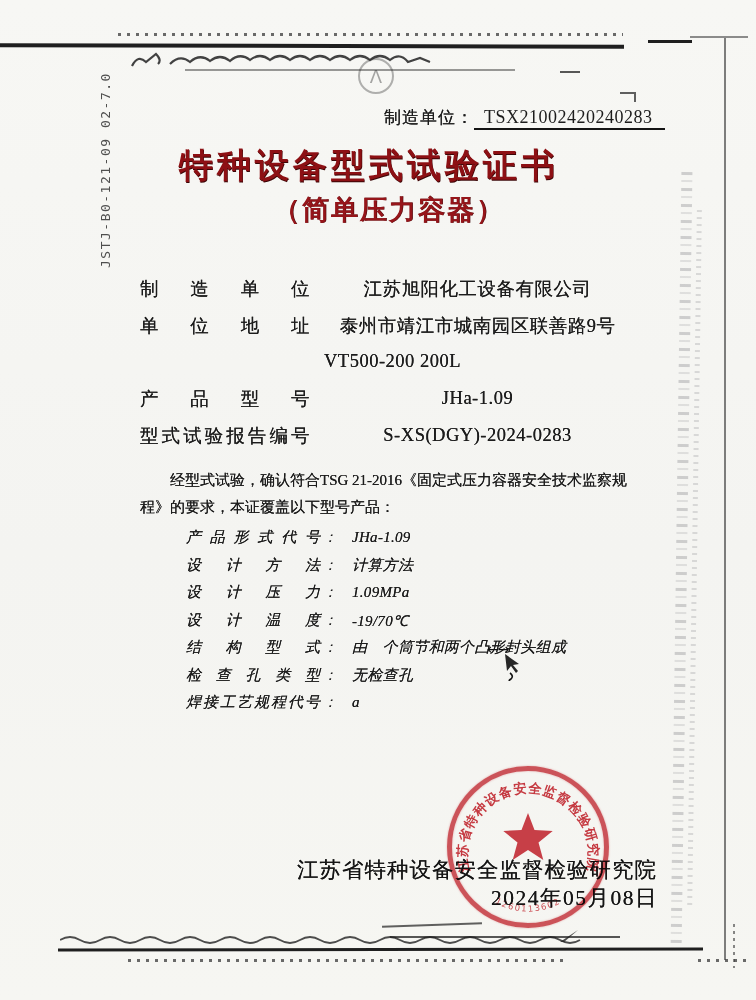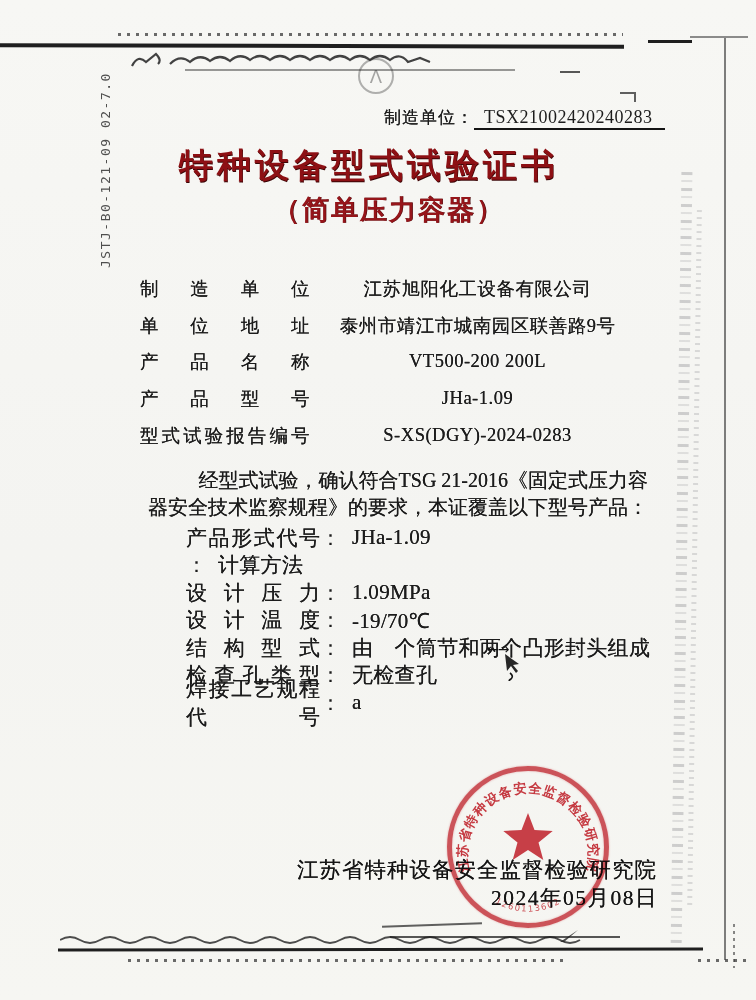--- a/index.html
+++ b/index.html
@@ -45,25 +45,25 @@
 
   
   .info { position:absolute; left:140px; top:270px; width:505px; }
   .info-row { display:flex; align-items:center; height:36.8px; font-size:18.5px; }
   .info-row .k { width:170px; text-align:justify; text-align-last:justify;
       letter-spacing:.5px; text-shadow:0 0 .4px #222; }
   .info-row .v { flex:1; text-align:center; text-shadow:0 0 .4px #222; letter-spacing:.5px; }
 
   
   .statement { position:absolute; left:140px; top:467px; width:508px;
-      font-size:20px; line-height:27px; text-indent:2em; text-shadow:0 0 .4px #222;text-align:right; }
+      font-size:15px; line-height:27px; text-indent:2em; text-shadow:0 0 .4px #222; }
 
   
   .specs { position:absolute; left:186px; top:524px; width:470px; }
-  .spec-row { display:flex; align-items:center; height:27.5px; font-size:21px; }
+  .spec-row { display:flex; align-items:center; height:27.5px; font-size:15px;font-style:italic; }
   .spec-row .k { width:134px; text-align:justify; text-align-last:justify; text-shadow:0 0 .4px #222; }
   .spec-row .colon { width:20px; text-align:center; }
   .spec-row .v { margin-left:12px; white-space:pre-wrap; text-shadow:0 0 .4px #222; letter-spacing:.3px; }
 
   
   .cursor-art { position:absolute; left:487px; top:641px; width:44px; height:42px; }
   .cursor-art .arrows { position:absolute; left:0; top:0; font-size:14px; letter-spacing:-1px;
       color:#111; font-family:"DejaVu Sans",sans-serif; }
   .cursor-art svg { position:absolute; left:14px; top:12px; }
 
@@ -116,21 +116,20 @@
   <div class="info">
     <div class="info-row">
       <span class="k">制造单位</span>
       <span class="v">江苏旭阳化工设备有限公司</span>
     </div>
     <div class="info-row">
       <span class="k">单位地址</span>
       <span class="v">泰州市靖江市城南园区联善路9号</span>
     </div>
     <div class="info-row">
-      <span class="k">产品名称</span>
       <span class="v">VT500-200 200L</span>
     </div>
     <div class="info-row">
       <span class="k">产品型号</span>
       <span class="v">JHa-1.09</span>
     </div>
     <div class="info-row">
       <span class="k">型式试验报告编号</span>
       <span class="v">S-XS(DGY)-2024-0283</span>
     </div>
@@ -138,20 +137,21 @@
 
   <div class="statement">经型式试验，确认符合TSG 21-2016《固定式压力容器安全技术监察规程》的要求，本证覆盖以下型号产品：</div>
 
   <div class="specs">
     <div class="spec-row">
       <span class="k">产品形式代号</span>
       <span class="colon">：</span>
       <span class="v">JHa-1.09</span>
     </div>
     <div class="spec-row">
+      <span class="k">设计方法</span>
       <span class="colon">：</span>
       <span class="v">计算方法</span>
     </div>
     <div class="spec-row">
       <span class="k">设计压力</span>
       <span class="colon">：</span>
       <span class="v">1.09MPa</span>
     </div>
     <div class="spec-row">
       <span class="k">设计温度</span>

